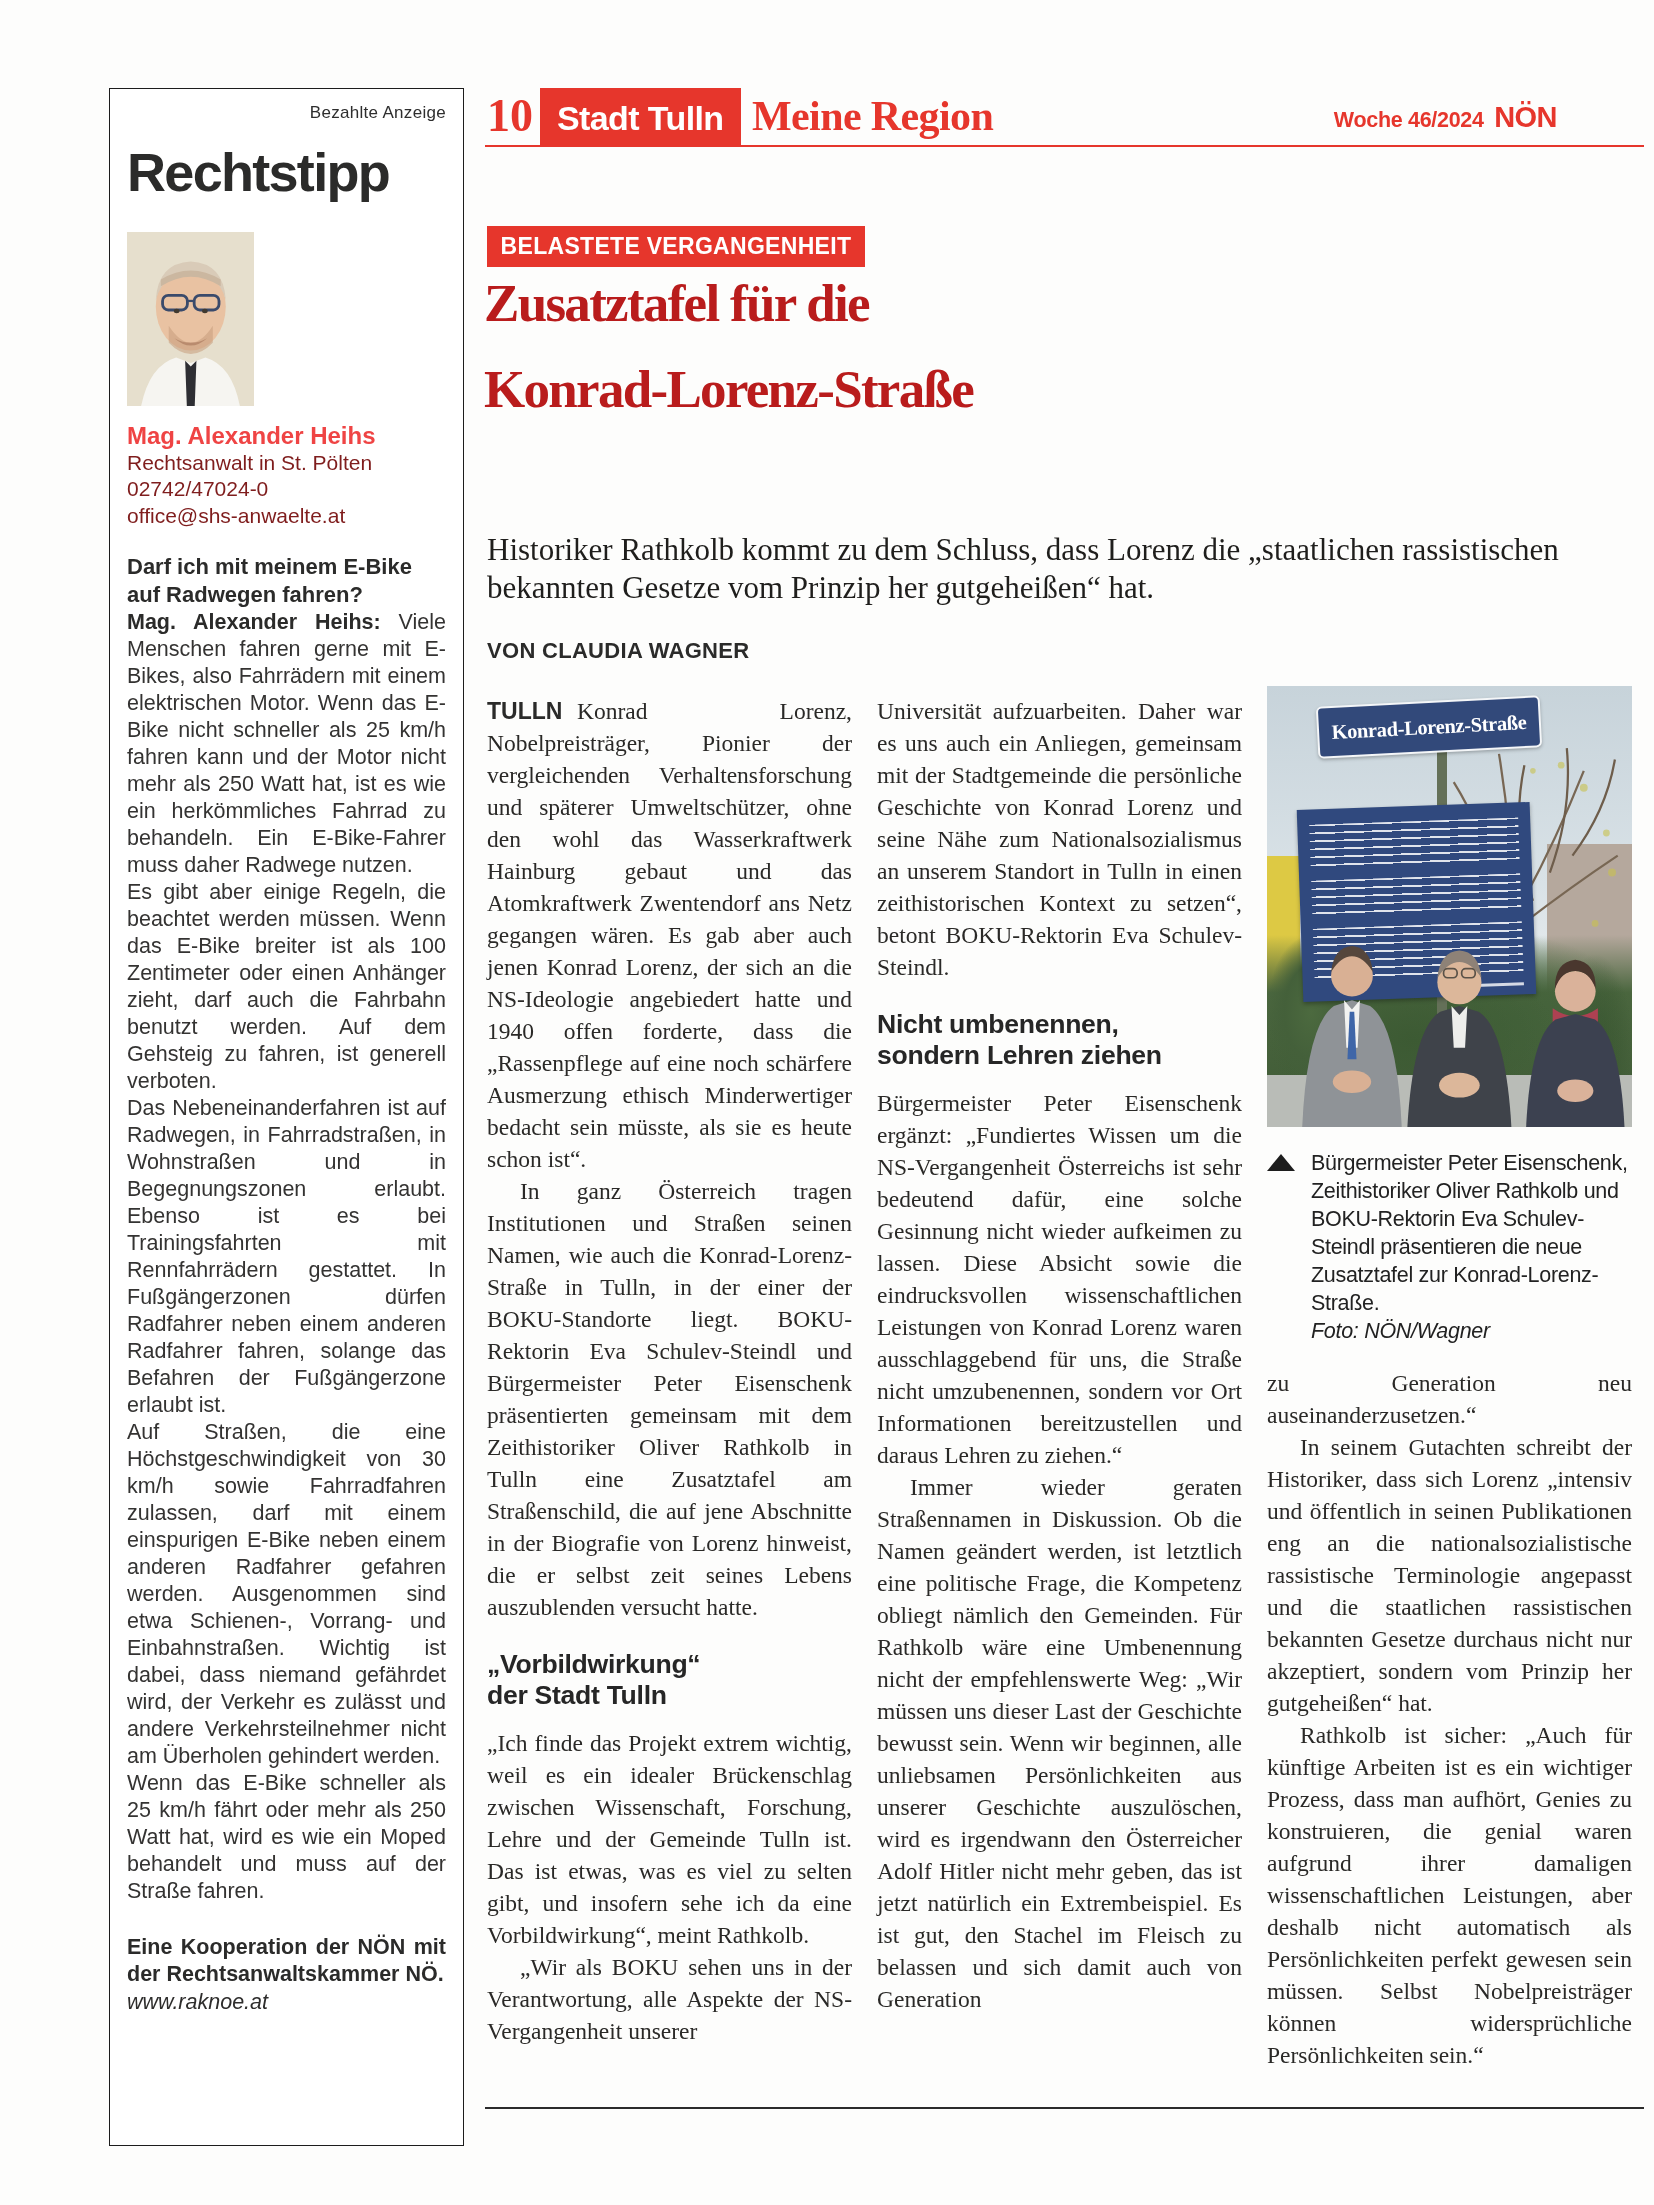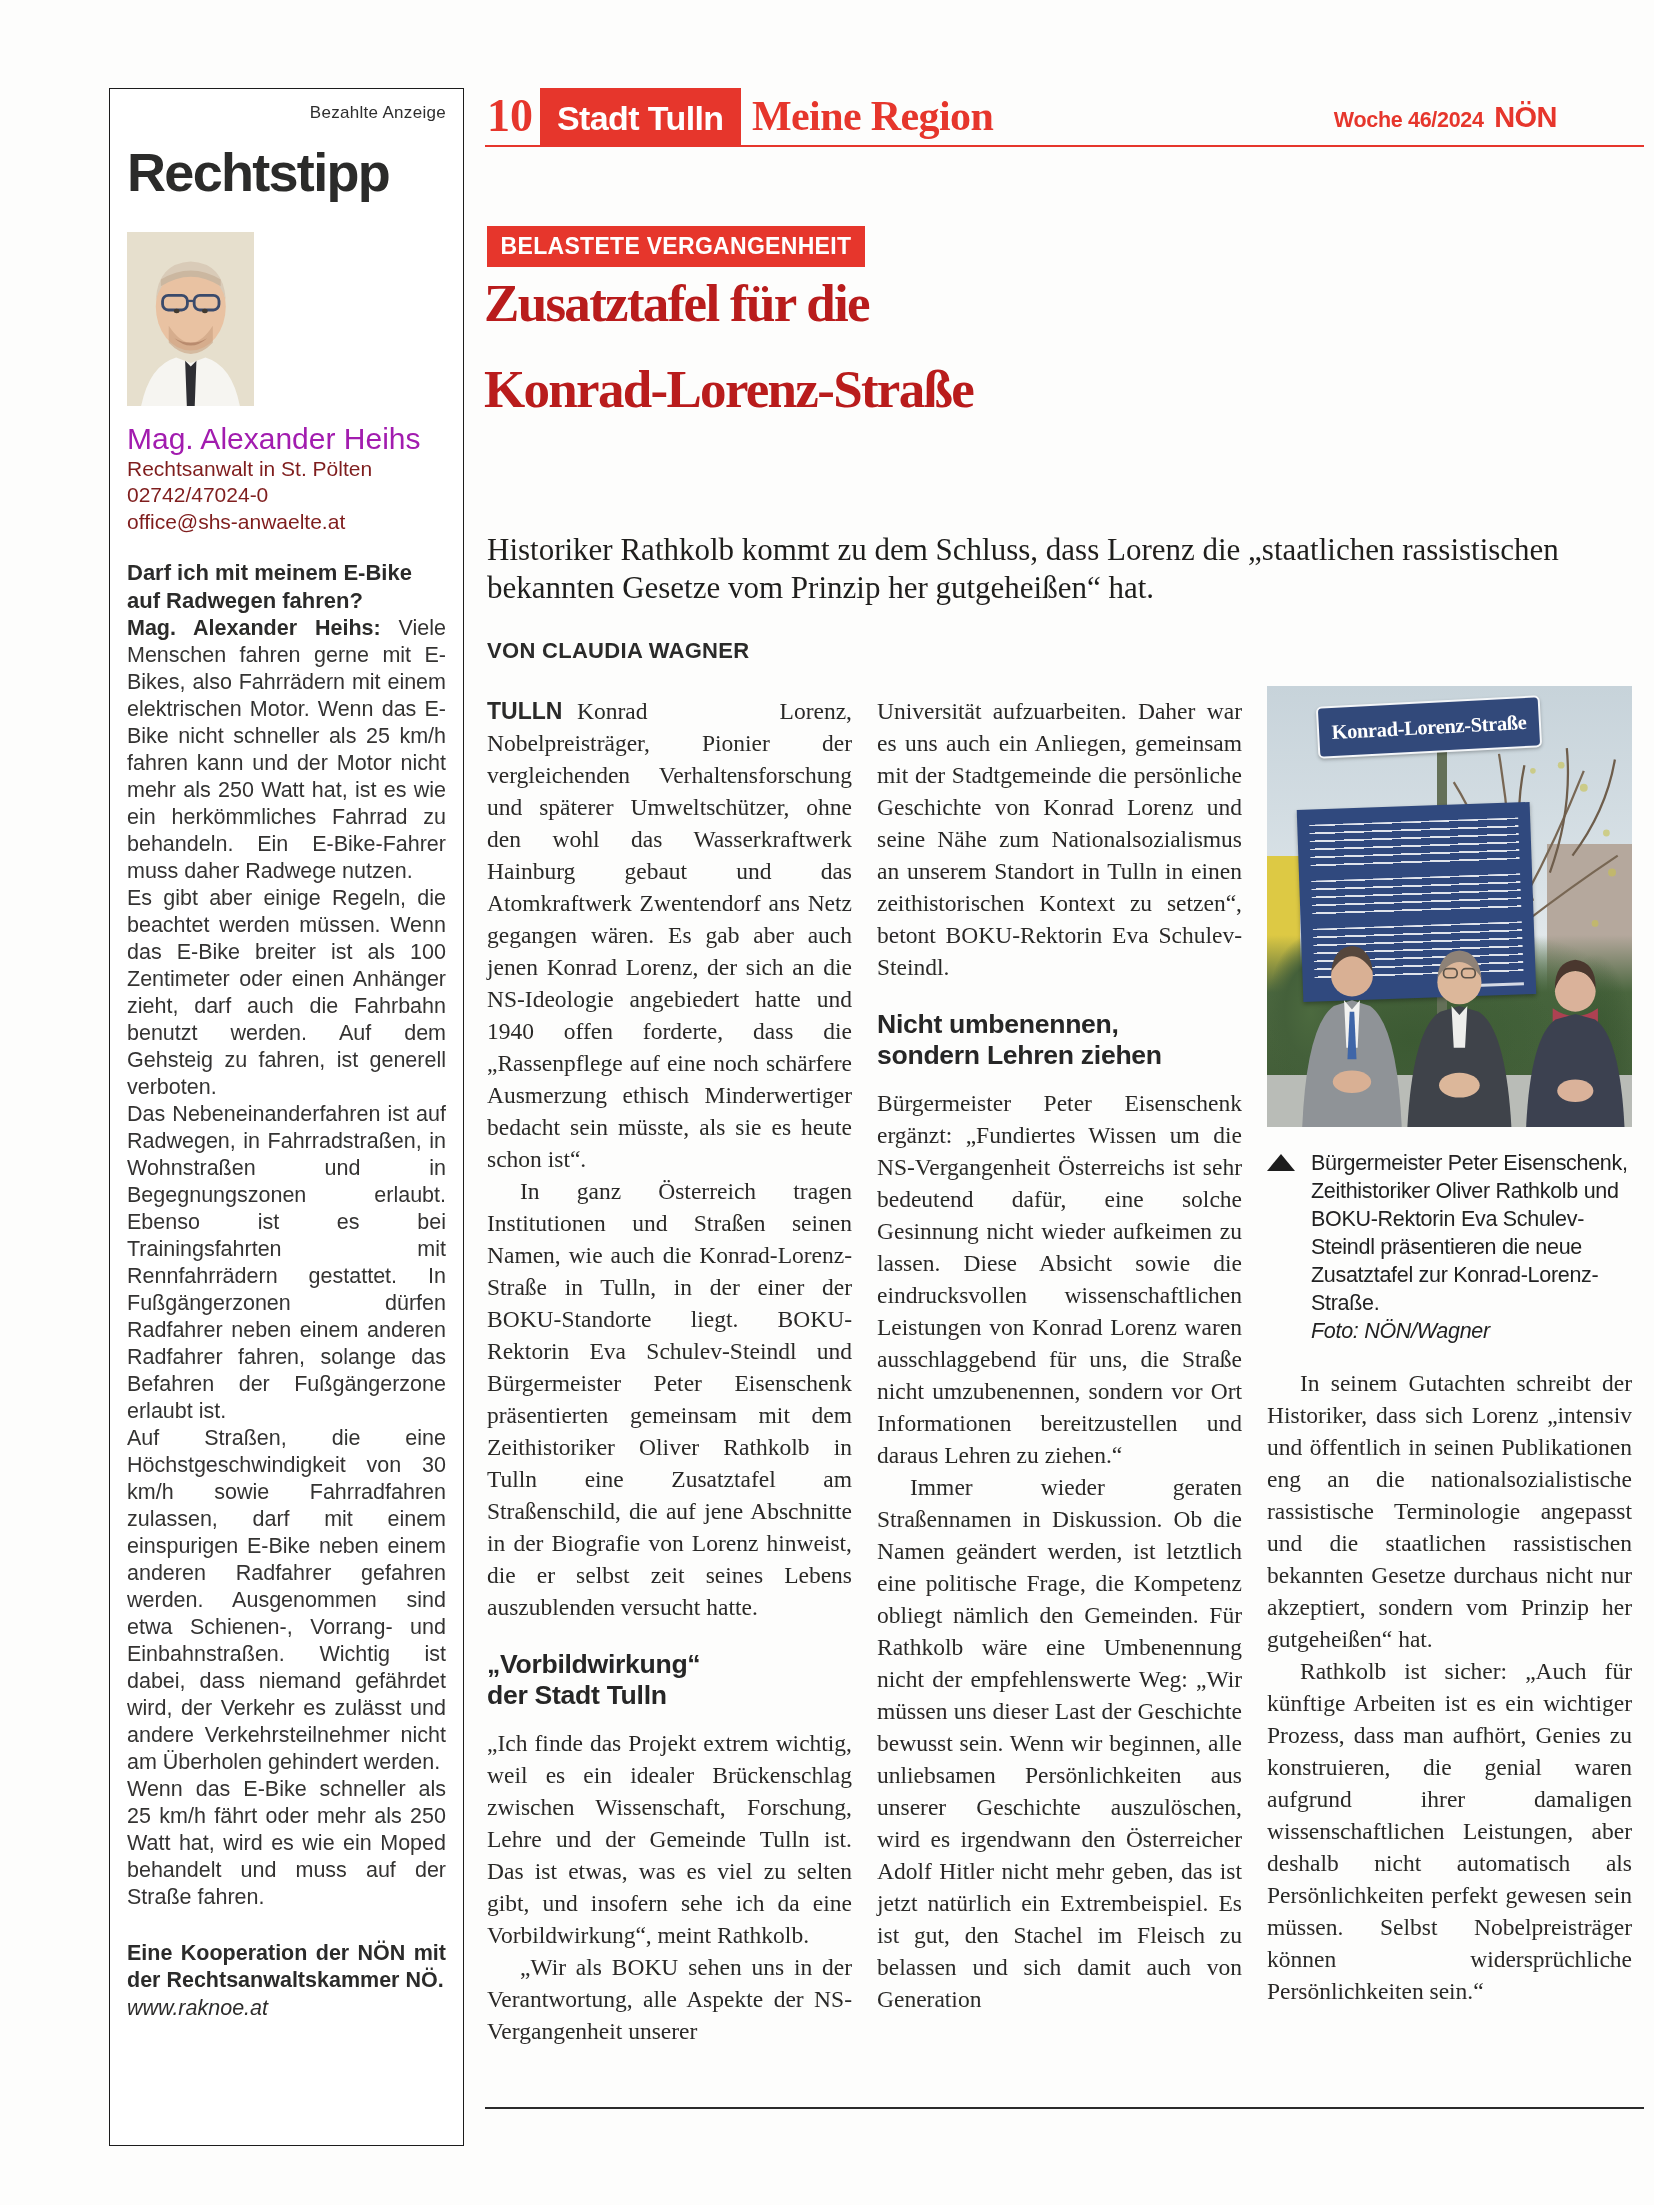--- a/index.html
+++ b/index.html
@@ -10,21 +10,21 @@
     font-family: "Liberation Sans", sans-serif; color:#262524;
   }
   
   #sidebar {
     position:absolute; left:109px; top:88px; width:355px; height:2058px;
     border:1.7px solid #1c1c1c; background:#fff; padding:13.6px 17px 0 17px;
   }
   .ad-label { text-align:right; font-size:17px; color:#2e2e2e; letter-spacing:0.3px; }
   .sb-title { font-size:54px; font-weight:700; letter-spacing:-1.7px; color:#2b2b2a; margin-top:18px; }
   .sb-photo { margin-top:29px; width:127px; height:174px; display:block; }
-  .sb-name { margin-top:16px; font-size:30px; font-weight:400; color:#a21caf; }
+  .sb-name { margin-top:16px; font-size:24px; font-weight:700; color:#ef4444; }
   .sb-contact { font-size:21px; line-height:26.6px; color:#7f1d1d; }
   .sb-question { margin-top:24px; font-size:22px; line-height:28px; font-weight:700; color:#2b2b2a; }
   .sb-body { font-size:21.5px; line-height:27px; color:#343332; text-align:justify; }
   .sb-body p { margin:0; }
   .sb-lead { font-weight:700; color:#2b2b2a; }
   .sb-footer { margin-top:29px; font-size:21.5px; line-height:27px; font-weight:700; color:#2b2b2a; text-align:justify; }
   .sb-link { font-size:21.5px; line-height:28px; font-style:italic; color:#2e2d2c; }
 
   
   .pg-num { position:absolute; left:487px; top:89px; font-family:"Liberation Serif",serif; font-weight:700; font-size:46px; color:#e6362c; }
@@ -244,20 +244,21 @@
       <div class="caption-arrow">
           <div class="tri-up"></div>
         </div>
       <div class="caption-text">
         <span>Bürgermeister Peter Eisenschenk, Zeithistoriker Oliver Rathkolb und BOKU-Rektorin Eva Schulev-Steindl präsentieren die neue Zusatztafel zur Konrad-Lorenz-Straße.</span><br>
         <span class="credit">Foto: NÖN/Wagner</span>
       </div>
     </div>
 
     <div class="col3-text">
+      <p>zu Generation neu auseinanderzusetzen.“</p>
       <p class="ind">In seinem Gutachten schreibt der Historiker, dass sich Lorenz „intensiv und öffentlich in seinen Publikationen eng an die nationalsozialistische rassistische Terminologie angepasst und die staatlichen rassistischen bekannten Gesetze durchaus nicht nur akzeptiert, sondern vom Prinzip her gutgeheißen“ hat.</p>
       <p class="ind">Rathkolb ist sicher: „Auch für künftige Arbeiten ist es ein wichtiger Prozess, dass man aufhört, Genies zu konstruieren, die genial waren aufgrund ihrer damaligen wissenschaftlichen Leistungen, aber deshalb nicht automatisch als Persönlichkeiten perfekt gewesen sein müssen. Selbst Nobelpreisträger können widersprüchliche Persönlichkeiten sein.“</p>
     </div>
   </div>
 
   <div class="bottom-rule"></div>
 </div>
 
 
 </body></html>

